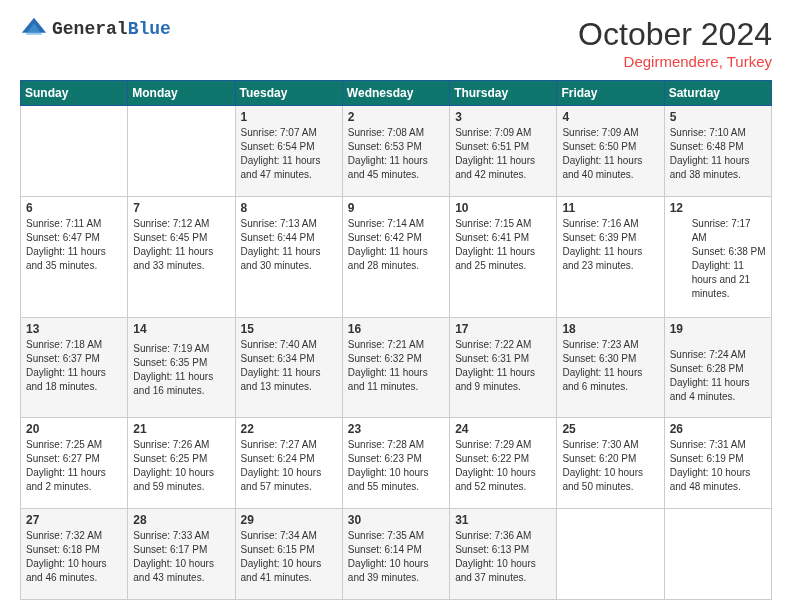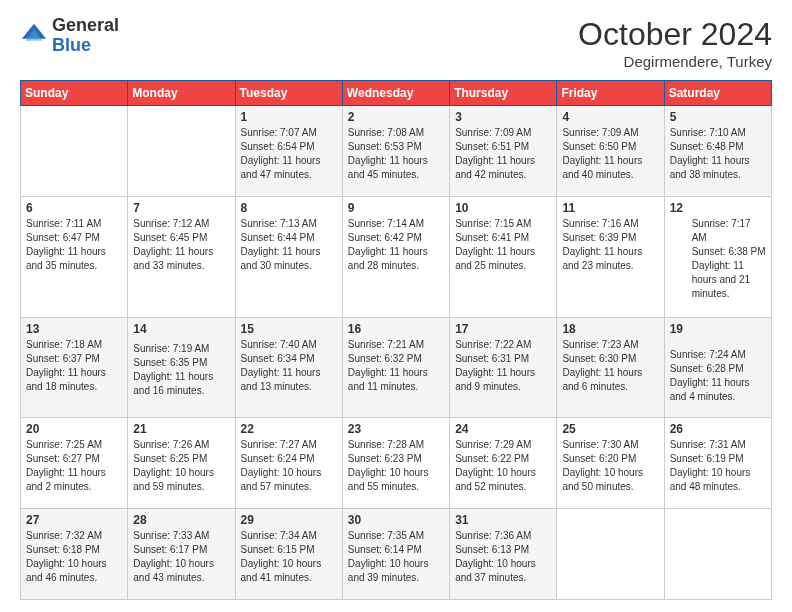--- a/index.html
+++ b/index.html
@@ -23,48 +23,49 @@
       align-items: flex-start;
       margin-bottom: 10px;
     }
     .logo {
       display: flex;
       align-items: center;
       gap: 4px;
     }
     .logo-text {
       display: flex;
-      flex-direction: column;
+      flex-direction: row;
       line-height: 1.1;
+      font-family: Liberation Mono, monospace;
     }
     .logo-icon {
       width: 28px;
       height: 28px;
     }
     .title-area {
       text-align: right;
     }
     .month-title {
       font-size: 32px;
       font-weight: normal;
       color: #333;
     }
     .location {
       font-size: 15px;
-      color: #404040;
+      color: #ef4444;
     }
     .calendar {
       flex: 1;
       border: 1px solid #ccc;
       border-collapse: collapse;
       width: 100%;
       table-layout: fixed;
     }
     .calendar th {
-      background: #ef4444;
+      background: #0f766e;
       color: #fff;
       font-size: 12px;
       font-weight: bold;
       padding: 5px 4px;
       text-align: left;
       border: 1px solid #1a5a9a;
     }
     .calendar td {
       border: 1px solid #ccc;
       vertical-align: top;

